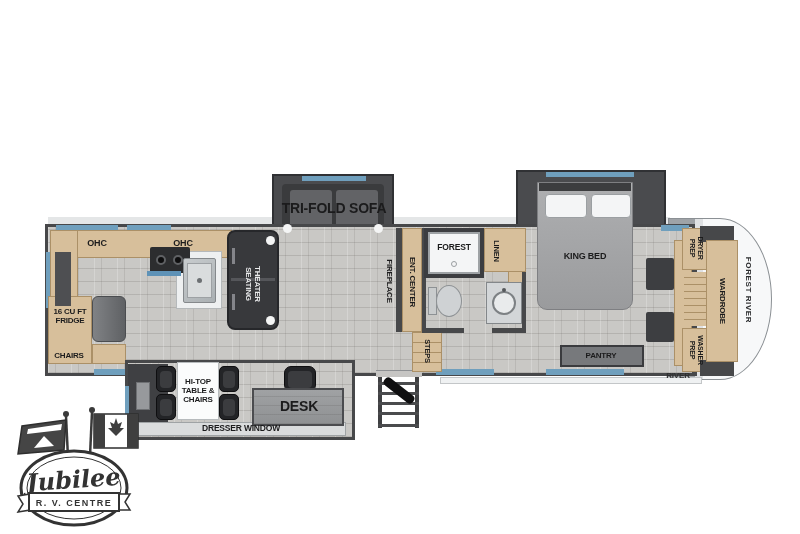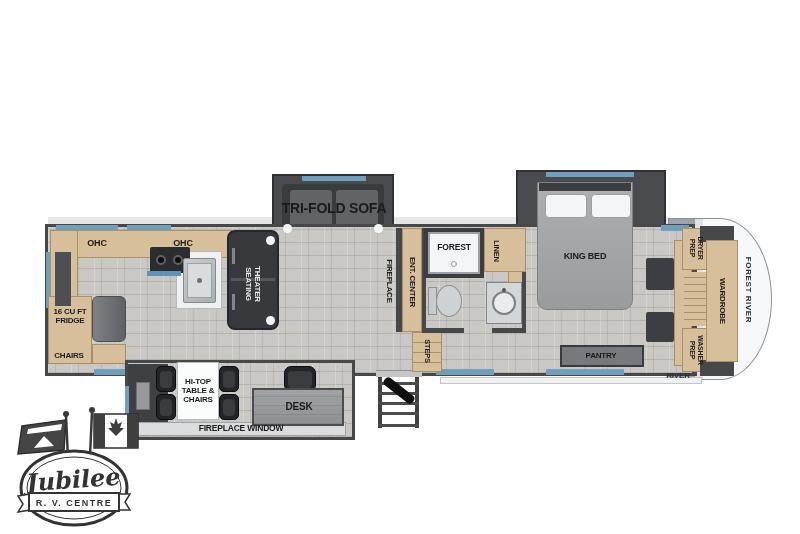--- a/index.html
+++ b/index.html
@@ -169,21 +169,21 @@
     <div class="abs" style="left:2px;top:50px;width:41px;height:3px;background:#4a4b4d;"></div>
     <div class="abs" style="left:5px;top:12px;width:36px;height:9px;background:#0f0f10;border-radius:4px;
          transform:rotate(38deg);transform-origin:center;"></div>
   </div>
 
   <div class="abs wood" style="left:125px;top:360px;width:230px;height:80px;border:3px solid var(--wall);z-index:15;"></div>
   <div class="abs" style="left:128px;top:364px;width:40px;height:70px;background:#3f4043;z-index:16;"></div>
   <div class="abs" style="left:136px;top:382px;width:14px;height:28px;background:#97999c;border:1px solid #6e7073;z-index:17;"></div>
   <div class="abs win" style="left:125px;top:386px;width:4px;height:30px;z-index:17;"></div>
   <div class="abs" style="left:138px;top:422px;width:208px;height:14px;background:#dadcdd;border:1px solid #9fa3a5;z-index:17;"></div>
-  <div class="lbl h" style="left:241px;top:429px;font-size:8.5px;z-index:41;">FIREPLACE WINDOW</div>
+  <div class="lbl h" style="left:241px;top:429px;font-size:8.5px;z-index:41;">DRESSER WINDOW</div>
 
   <div class="abs" style="left:177px;top:362px;width:42px;height:58px;background:#fbfcfc;border:1px solid #b7bbbd;z-index:17;"></div>
   <div class="lbl h" style="left:198px;top:391px;font-size:8px;z-index:41;">HI-TOP
 TABLE &amp;
 CHAIRS</div>
   <div class="abs chair" style="left:156px;top:366px;width:20px;height:26px;z-index:17;">
       <div class="pad"></div>
     </div>
   <div class="abs chair" style="left:156px;top:394px;width:20px;height:26px;z-index:17;">
       <div class="pad"></div>
@@ -194,21 +194,21 @@
   <div class="abs chair" style="left:219px;top:394px;width:20px;height:26px;z-index:17;">
       <div class="pad"></div>
     </div>
 
   <div class="abs chair" style="left:284px;top:366px;width:32px;height:26px;border-radius:7px;z-index:17;">
       <div class="pad"></div>
     </div>
   <div class="abs" style="left:252px;top:388px;width:92px;height:38px;border:2px solid #4b4c4f;z-index:18;
               background:repeating-linear-gradient(0deg,rgba(70,68,66,.15) 0 1px,rgba(0,0,0,0) 1px 9px),
                          linear-gradient(0deg,#8f9193,#a0a2a4);"></div>
-  <div class="lbl h" style="left:299px;top:407px;font-size:10px;z-index:41;">DESK</div>
+  <div class="lbl h" style="left:299px;top:407px;font-size:14px;z-index:41;">DESK</div>
 
   <svg class="abs" style="left:8px;top:396px;z-index:20;" width="140" height="134" viewBox="0 0 140 134">
     <g stroke="#3a3a3a" stroke-width="2.5">
       <line x1="58" y1="20" x2="60" y2="62"></line>
       <line x1="84" y1="16" x2="82" y2="60"></line>
     </g>
     <circle cx="58" cy="18" r="3" fill="#3a3a3a"></circle>
     <circle cx="84" cy="14" r="3" fill="#3a3a3a"></circle>
     <g>
       <path d="M58 24 L14 30 L10 58 L56 54 Z" fill="#454545" stroke="#2e2e2e" stroke-width="1.5"></path>

